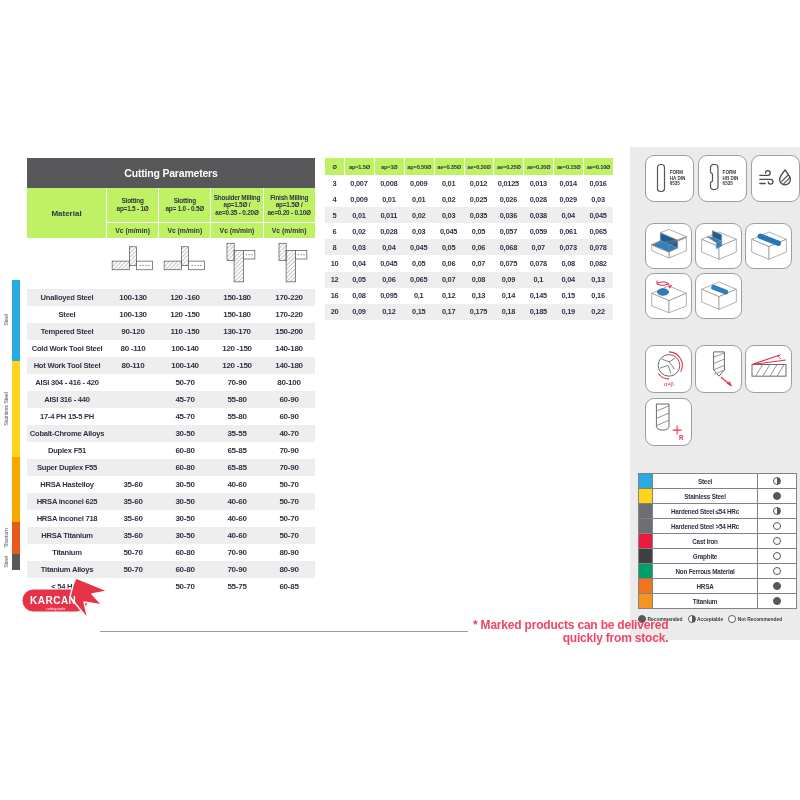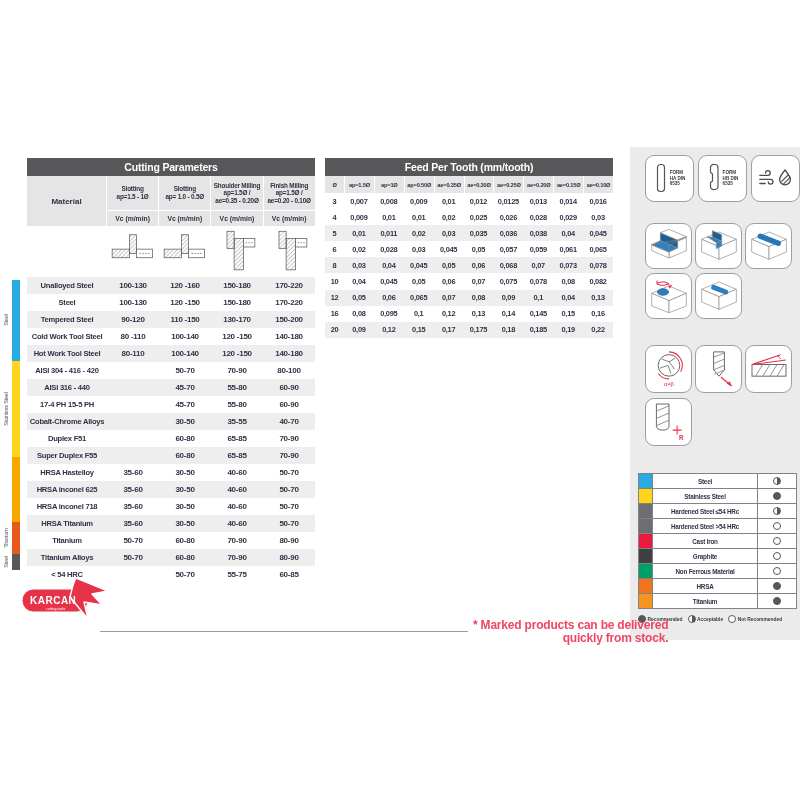--- a/index.html
+++ b/index.html
@@ -1,23 +1,23 @@
 <!DOCTYPE html>
 <html><head>
 <meta charset="utf-8">
 <style>
   html,body{margin:0;padding:0;}
   body{width:800px;height:800px;background:#fff;position:relative;overflow:hidden;
        font-family:"Liberation Sans",sans-serif;color:#2e3345;}
   .abs{position:absolute;}
 
   
-  .title-bar{height:18px;background:#57575a;color:#fff;display:flex;align-items:center;justify-content:center;
+  .title-bar{height:30px;background:#57575a;color:#fff;display:flex;align-items:center;justify-content:center;
              font-size:10.5px;font-weight:bold;letter-spacing:-.2px;}
-  .hdr-cell{background:#e5e5e5;display:flex;align-items:center;justify-content:center;text-align:center;
+  .hdr-cell{background:#bef264;display:flex;align-items:center;justify-content:center;text-align:center;
             font-weight:bold;color:#2e3345;}
 
   
   .ct-sub{display:grid;grid-template-columns:79px repeat(4,51.2px);grid-template-rows:34px 15px;gap:1px;background:#fff;}
   .ct-sub .mat{grid-row:1/3;font-size:8px;}
   .ct-sub .col-h{font-size:6.4px;line-height:7.6px;flex-direction:column;letter-spacing:-.2px;}
   .ct-sub .vc{font-size:6.8px;}
   .ct-diagrams{display:grid;grid-template-columns:80px repeat(4,52px);height:51px;}
   .ct-diagrams .dcell{display:flex;align-items:center;justify-content:center;}
   .ct-row{display:grid;grid-template-columns:80px repeat(4,52px);height:17px;}
@@ -319,21 +319,20 @@
         <div class="c"></div>
         <div class="c">50-70</div>
         <div class="c">55-75</div>
         <div class="c">60-85</div>
       </div>
 
   </div>
 </div>
 
 <div class="abs" style="left:325px;top:158px;width:288px;">
-  <div class="title-bar">Feed Per Tooth (mm/tooth)</div>
   <div class="fd-hdr">
 
       <div class="hdr-cell">Ø</div>
 
       <div class="hdr-cell">ap=1.5Ø</div>
 
       <div class="hdr-cell">ap=1Ø</div>
 
       <div class="hdr-cell">ap=0.50Ø</div>
 

